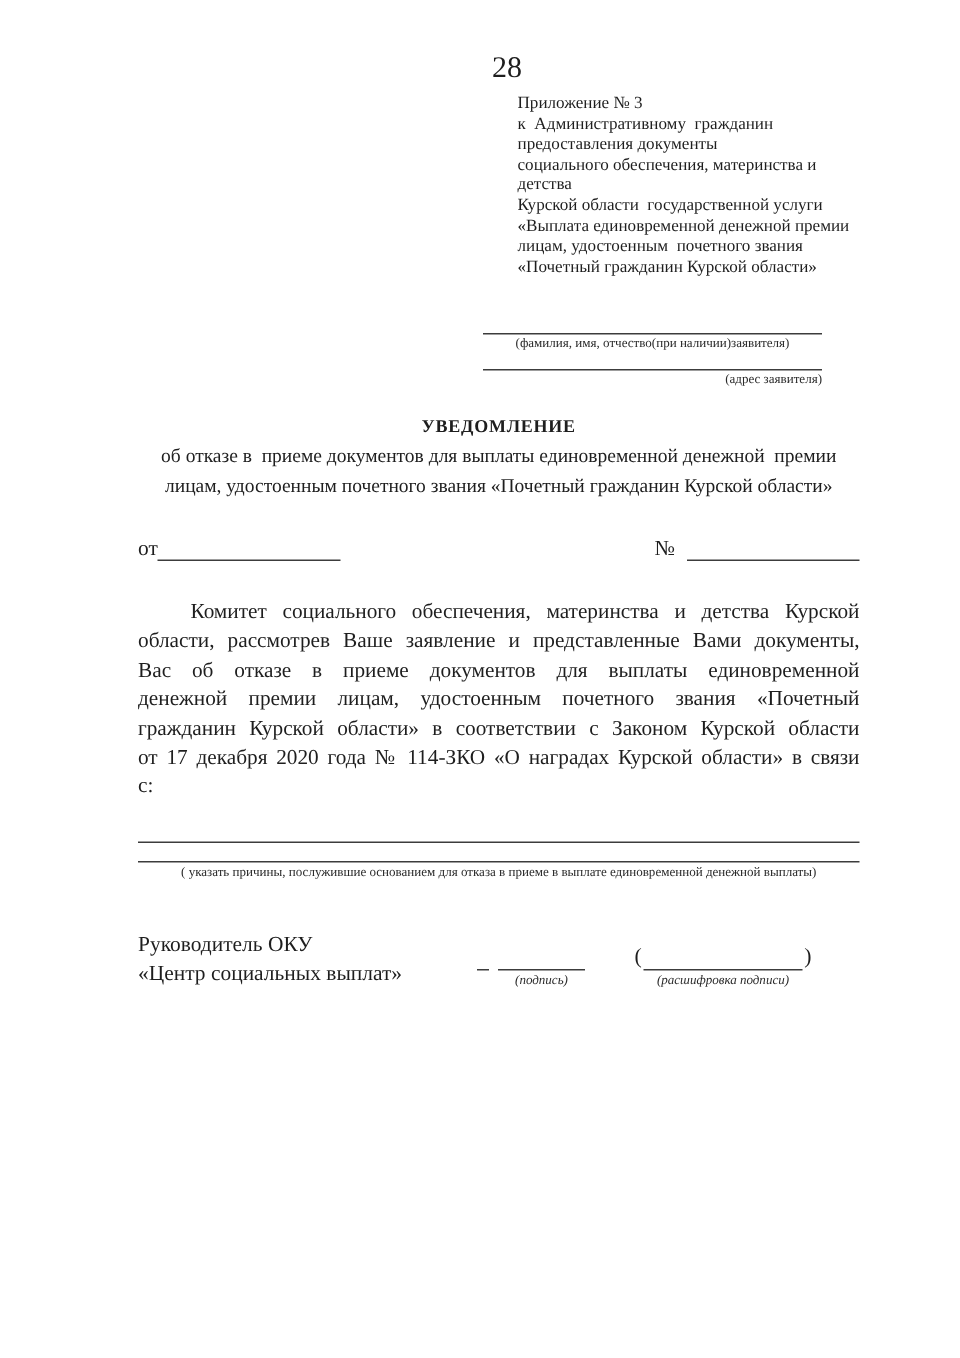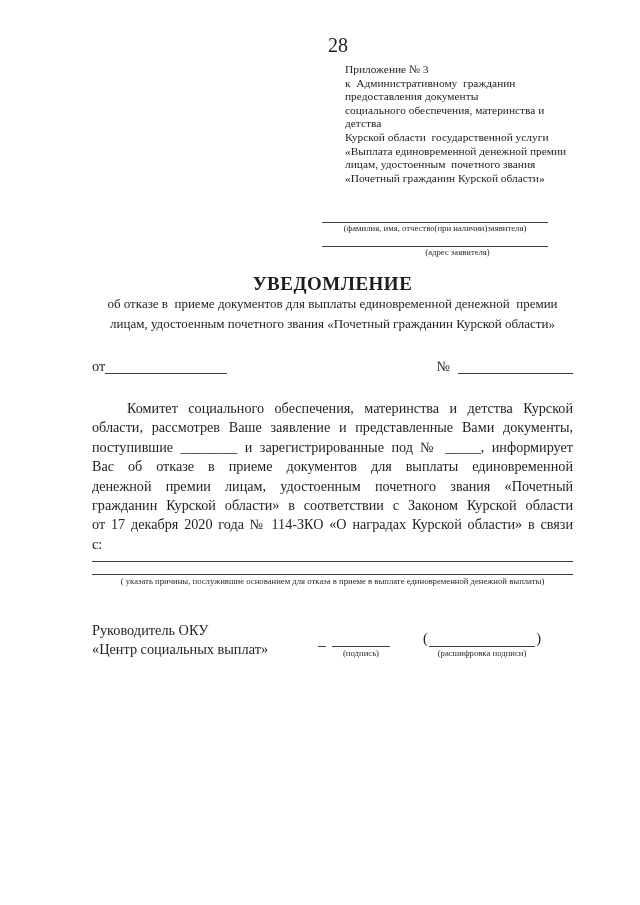--- a/index.html
+++ b/index.html
@@ -40,32 +40,32 @@
     border-bottom: 1px solid #3c3c3c;
   }
   .fill-caption {
     font-size: 8.7px;
     line-height: 11px;
     text-align: center;
     color: #2a2a2a;
     white-space: nowrap;
   }
   .fill-caption.left-offset {
-    text-align: center;
+    text-align: right;
     padding-left: 45px;
   }
 
   .notice-head {
     position: absolute;
     left: 92px; top: 274px;
     width: 481px;
     text-align: center;
   }
   .notice-title {
-    font-size: 19px;
+    font-size: 12px;
     font-weight: bold;
     letter-spacing: 0.5px;
     line-height: 20px;
   }
   .notice-subtitle {
     font-size: 13px;
     font-weight: normal;
     line-height: 19.5px;
     white-space: pre-wrap;
   }
@@ -164,20 +164,21 @@
     flex: 1;
     height: 26px;
     border-bottom: 1px solid #3c3c3c;
   }
   .sig-caption {
     margin-top: 1px;
     font-size: 8.7px;
     line-height: 11px;
     color: #2a2a2a;
     white-space: nowrap;
+    font-style: italic;
   }
 </style>
 </head>
 <body>
 
 <div class="page-number">28</div>
 
 <div class="appendix">
   <div class="appendix-line">Приложение № 3</div>
   <div class="appendix-line">к  Административному  гражданин</div>
@@ -209,21 +210,20 @@
   </span>
   <span class="ref-group">
     <span class="ref-label">№</span>
     <span class="ref-blank num"></span>
   </span>
 </div>
 
 <div class="body-par">
   <div class="body-line first">Комитет социального обеспечения, материнства и детства Курской</div>
   <div class="body-line">области, рассмотрев Ваше заявление и представленные Вами документы,</div>
-  <div class="body-line">поступившие ________ и зарегистрированные под № _____, информирует</div>
   <div class="body-line">Вас об отказе в приеме документов для выплаты единовременной</div>
   <div class="body-line">денежной премии лицам, удостоенным почетного звания «Почетный</div>
   <div class="body-line">гражданин Курской области» в соответствии с Законом Курской области</div>
   <div class="body-line">от 17 декабря 2020 года № 114-ЗКО «О наградах Курской области» в связи</div>
   <div class="body-line last">с:</div>
 </div>
 
 <div class="reasons">
   <div class="line1"></div>
   <div class="line2"></div>

